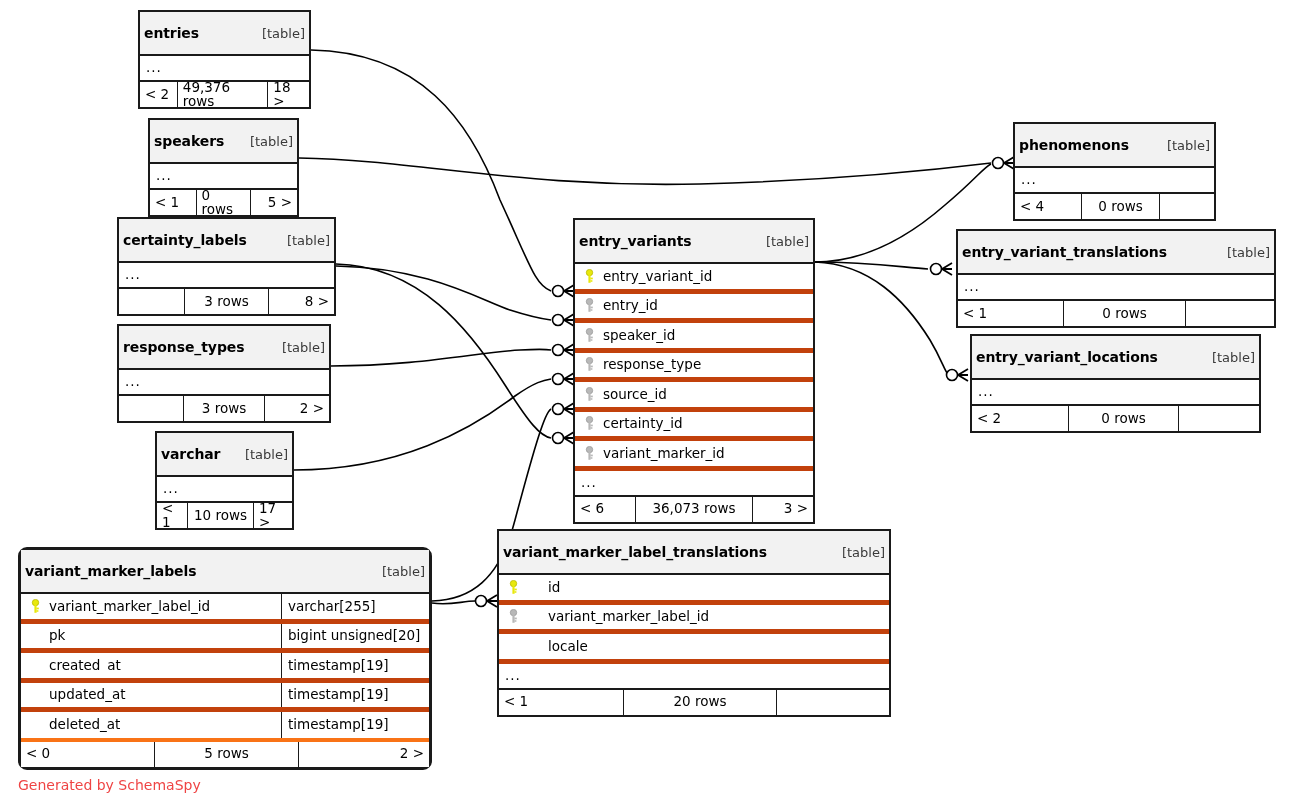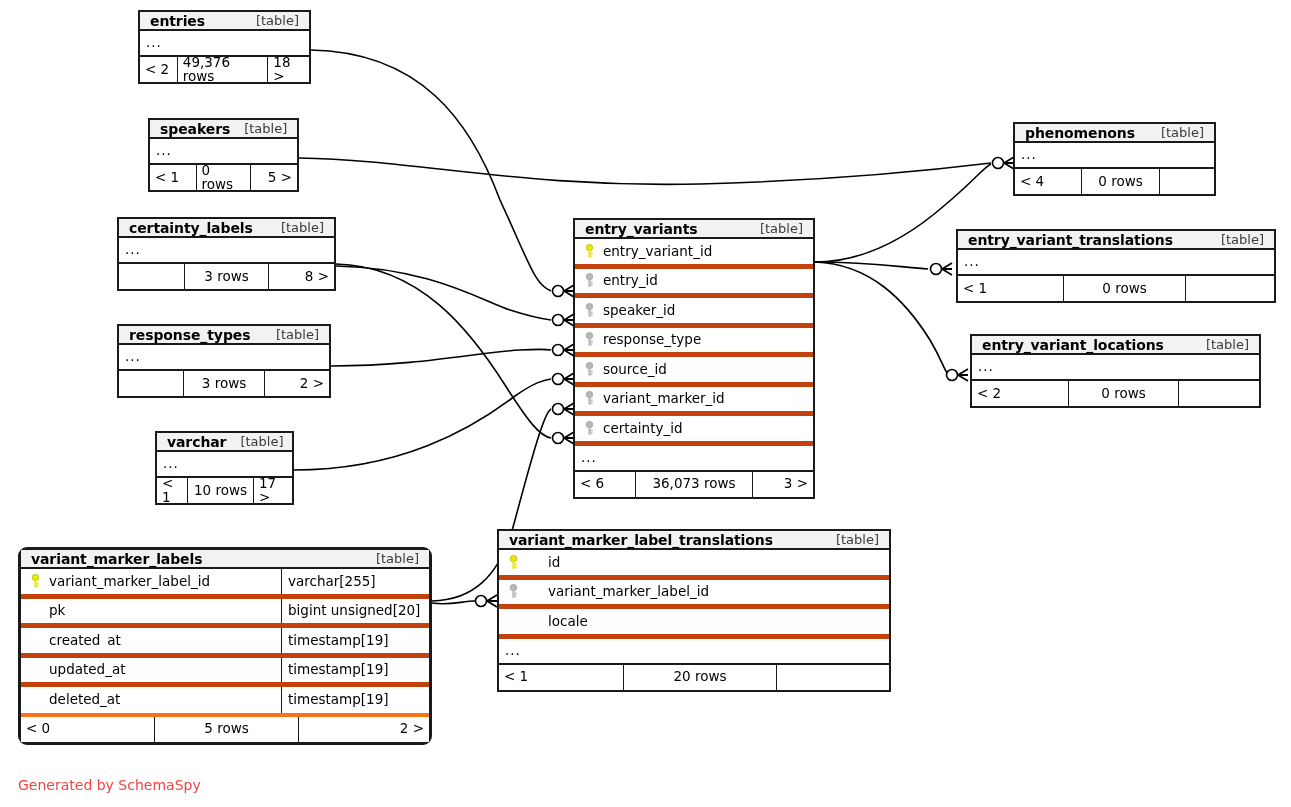--- a/index.html
+++ b/index.html
@@ -39,23 +39,23 @@
     font-size: 13.5px;
     line-height: 1;
   }
   .table-node.thick { border-width: 3px; border-radius: 9px; }
   .tbl-header {
     display: flex;
     align-items: center;
     justify-content: space-between;
     background: #f2f2f2;
     border-bottom: 2px solid #1a1a1a;
-    padding: 0 10px;
-    box-sizing: border-box;
-    height: 19px;
+    padding: 0 4px;
+    box-sizing: border-box;
+    height: 44px;
     white-space: nowrap;
   }
   .tbl-name {
     font-weight: bold;
     font-size: 14px;
     letter-spacing: -0.1px;
   }
   .tbl-kind {
     color: #3a3a3a;
     font-size: 13px;
@@ -372,35 +372,35 @@
     <div class="col-row">
       <div class="col-main">
         <span class="keyslot">
           <svg class="key-icon" width="11" height="15" viewBox="0 0 11 15">
               <circle cx="5.5" cy="3.6" r="3.2" fill="#b8b8b8" stroke="#9a9a9a" stroke-width="0.8"></circle>
               <rect x="4.4" y="5.8" width="2.2" height="8" fill="#b8b8b8"></rect>
               <rect x="6.4" y="8.6" width="2.4" height="1.7" fill="#b8b8b8"></rect>
               <rect x="6.4" y="11.2" width="2.0" height="1.6" fill="#b8b8b8"></rect>
             </svg>
         </span>
+        <span class="col-label">certainty_id</span>
+      </div>
+    </div>
+
+    <div class="col-row">
+      <div class="col-main">
+        <span class="keyslot">
+          <svg class="key-icon" width="11" height="15" viewBox="0 0 11 15">
+              <circle cx="5.5" cy="3.6" r="3.2" fill="#b8b8b8" stroke="#9a9a9a" stroke-width="0.8"></circle>
+              <rect x="4.4" y="5.8" width="2.2" height="8" fill="#b8b8b8"></rect>
+              <rect x="6.4" y="8.6" width="2.4" height="1.7" fill="#b8b8b8"></rect>
+              <rect x="6.4" y="11.2" width="2.0" height="1.6" fill="#b8b8b8"></rect>
+            </svg>
+        </span>
         <span class="col-label">variant_marker_id</span>
-      </div>
-    </div>
-
-    <div class="col-row">
-      <div class="col-main">
-        <span class="keyslot">
-          <svg class="key-icon" width="11" height="15" viewBox="0 0 11 15">
-              <circle cx="5.5" cy="3.6" r="3.2" fill="#b8b8b8" stroke="#9a9a9a" stroke-width="0.8"></circle>
-              <rect x="4.4" y="5.8" width="2.2" height="8" fill="#b8b8b8"></rect>
-              <rect x="6.4" y="8.6" width="2.4" height="1.7" fill="#b8b8b8"></rect>
-              <rect x="6.4" y="11.2" width="2.0" height="1.6" fill="#b8b8b8"></rect>
-            </svg>
-        </span>
-        <span class="col-label">certainty_id</span>
       </div>
     </div>
 
     <div class="ellipsis-row">
       <span>...</span>
     </div>
     <div class="tbl-footer">
       <div class="foot-cell foot-left" style="width:60px;">&lt; 6</div>
       <div class="foot-cell foot-center" style="flex:1 1 auto;">36,073 rows</div>
       <div class="foot-cell foot-right" style="width:60px;">3 &gt;</div>

